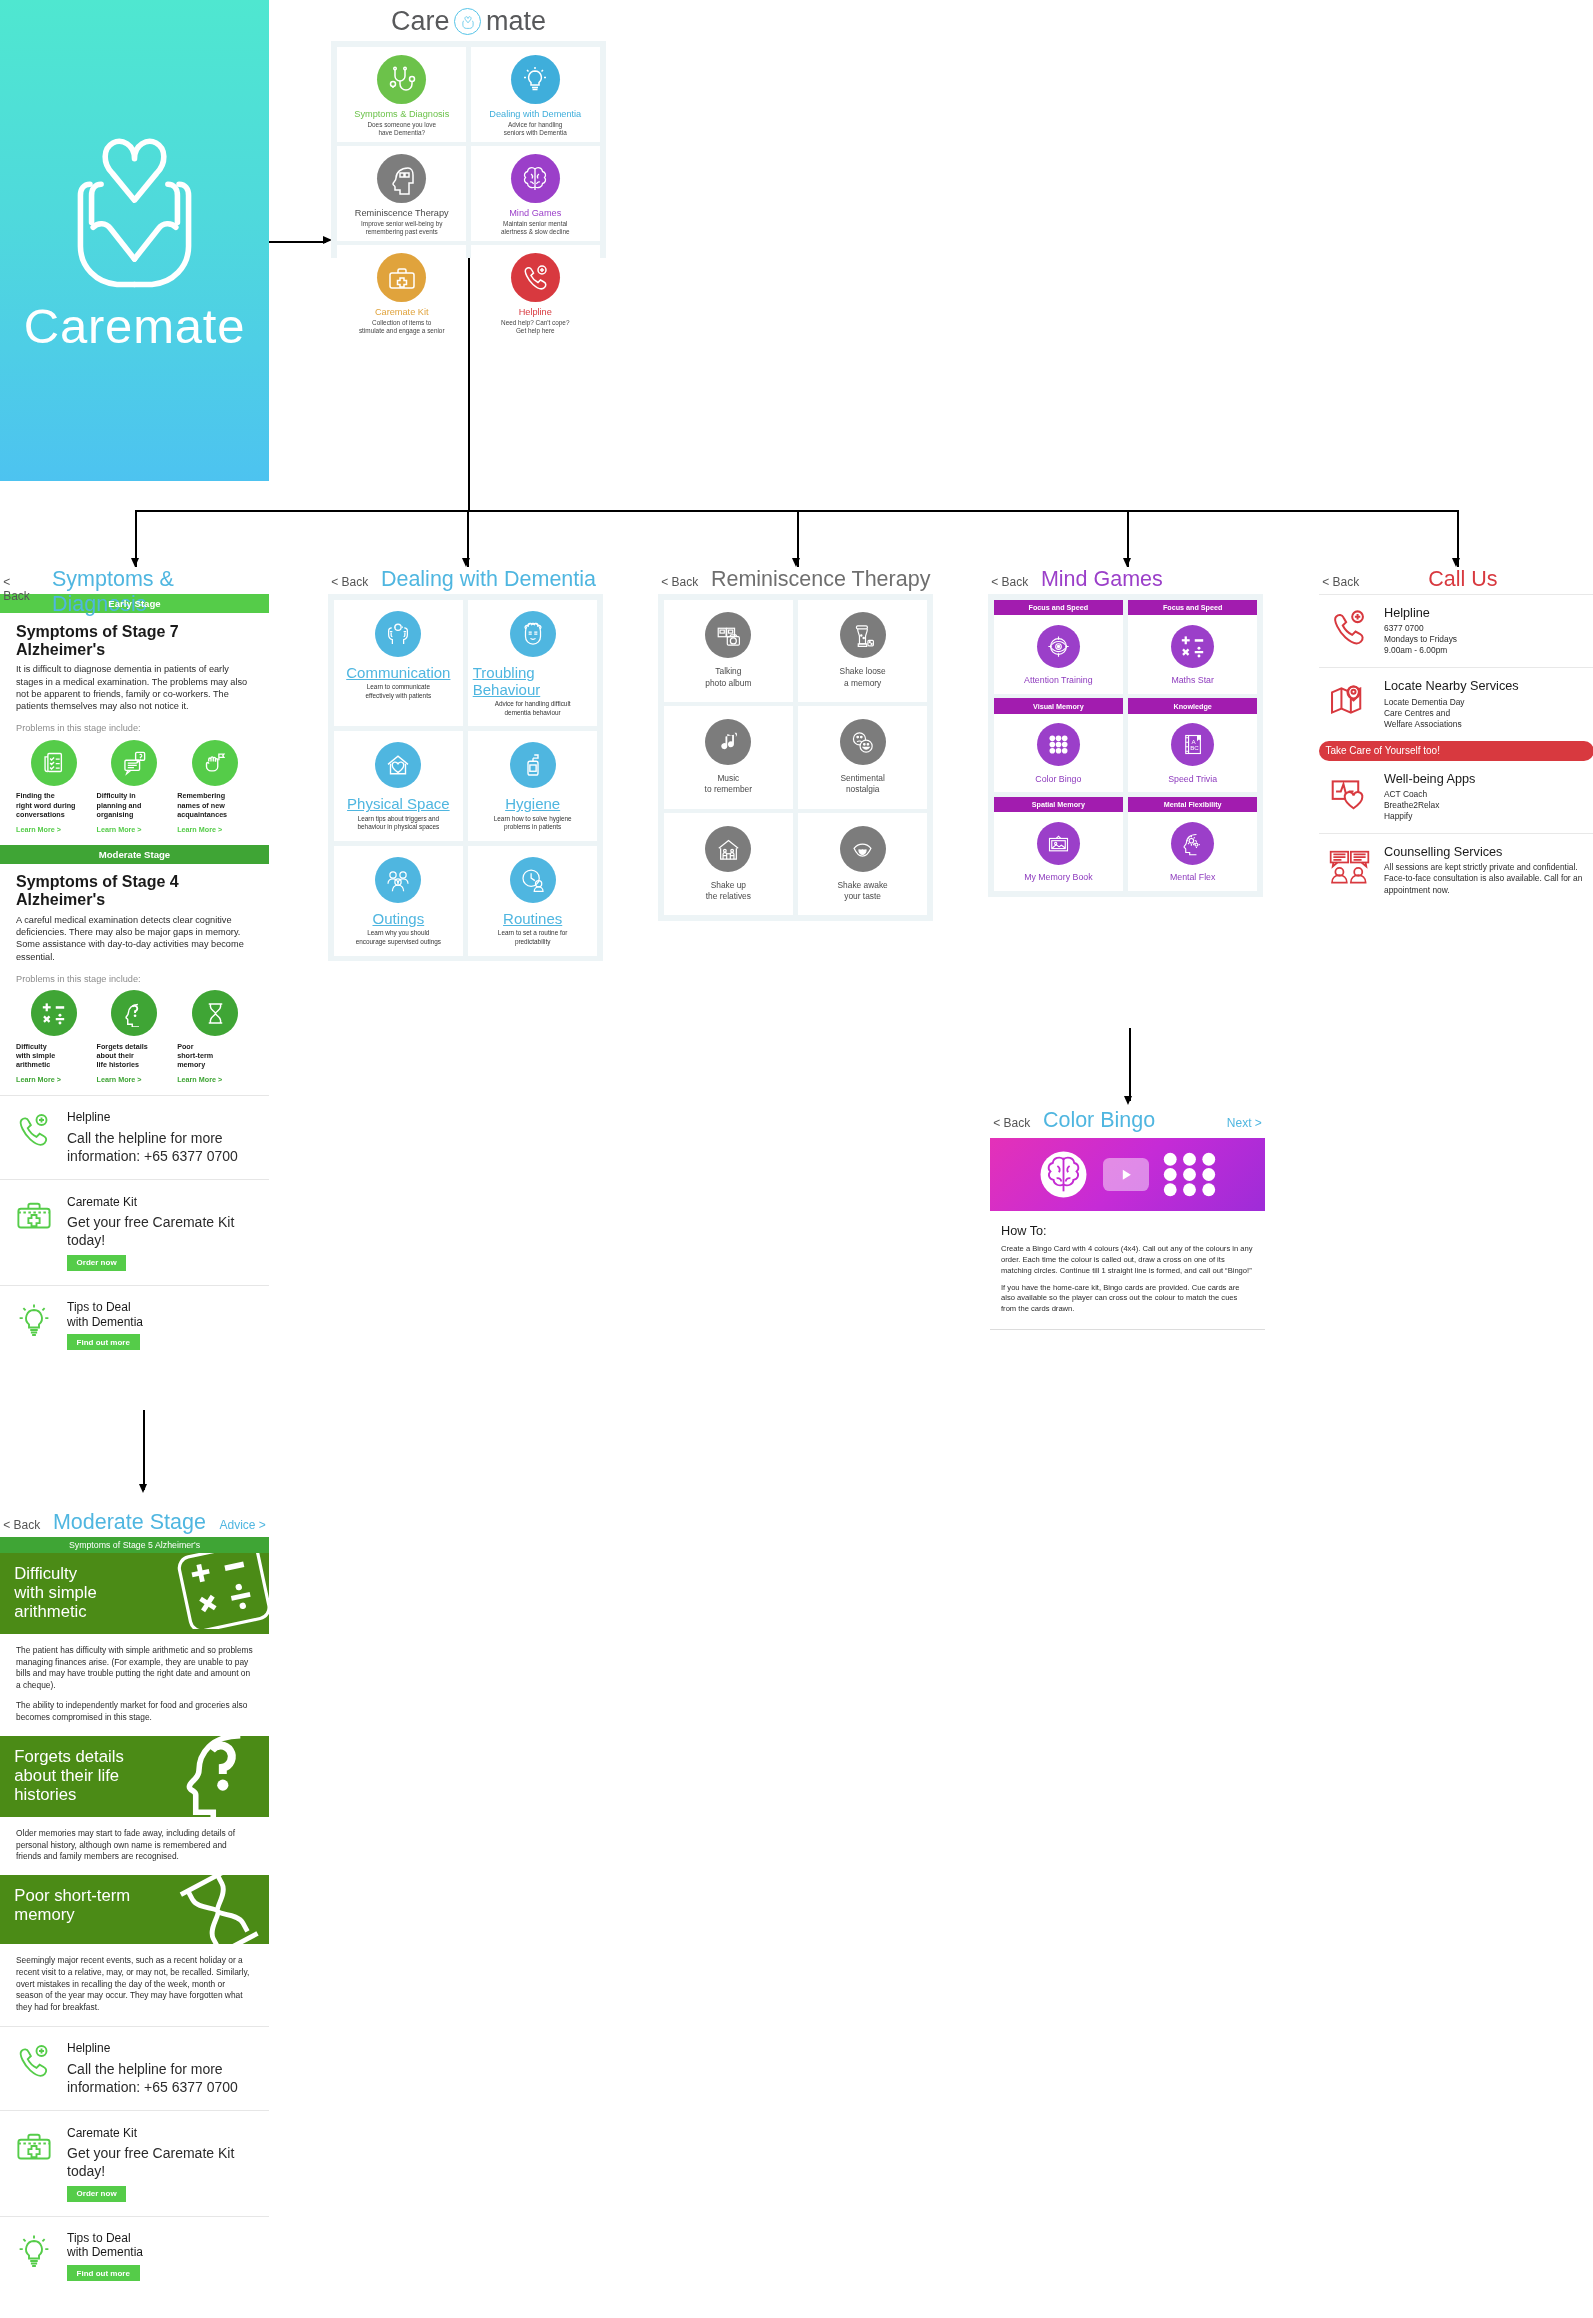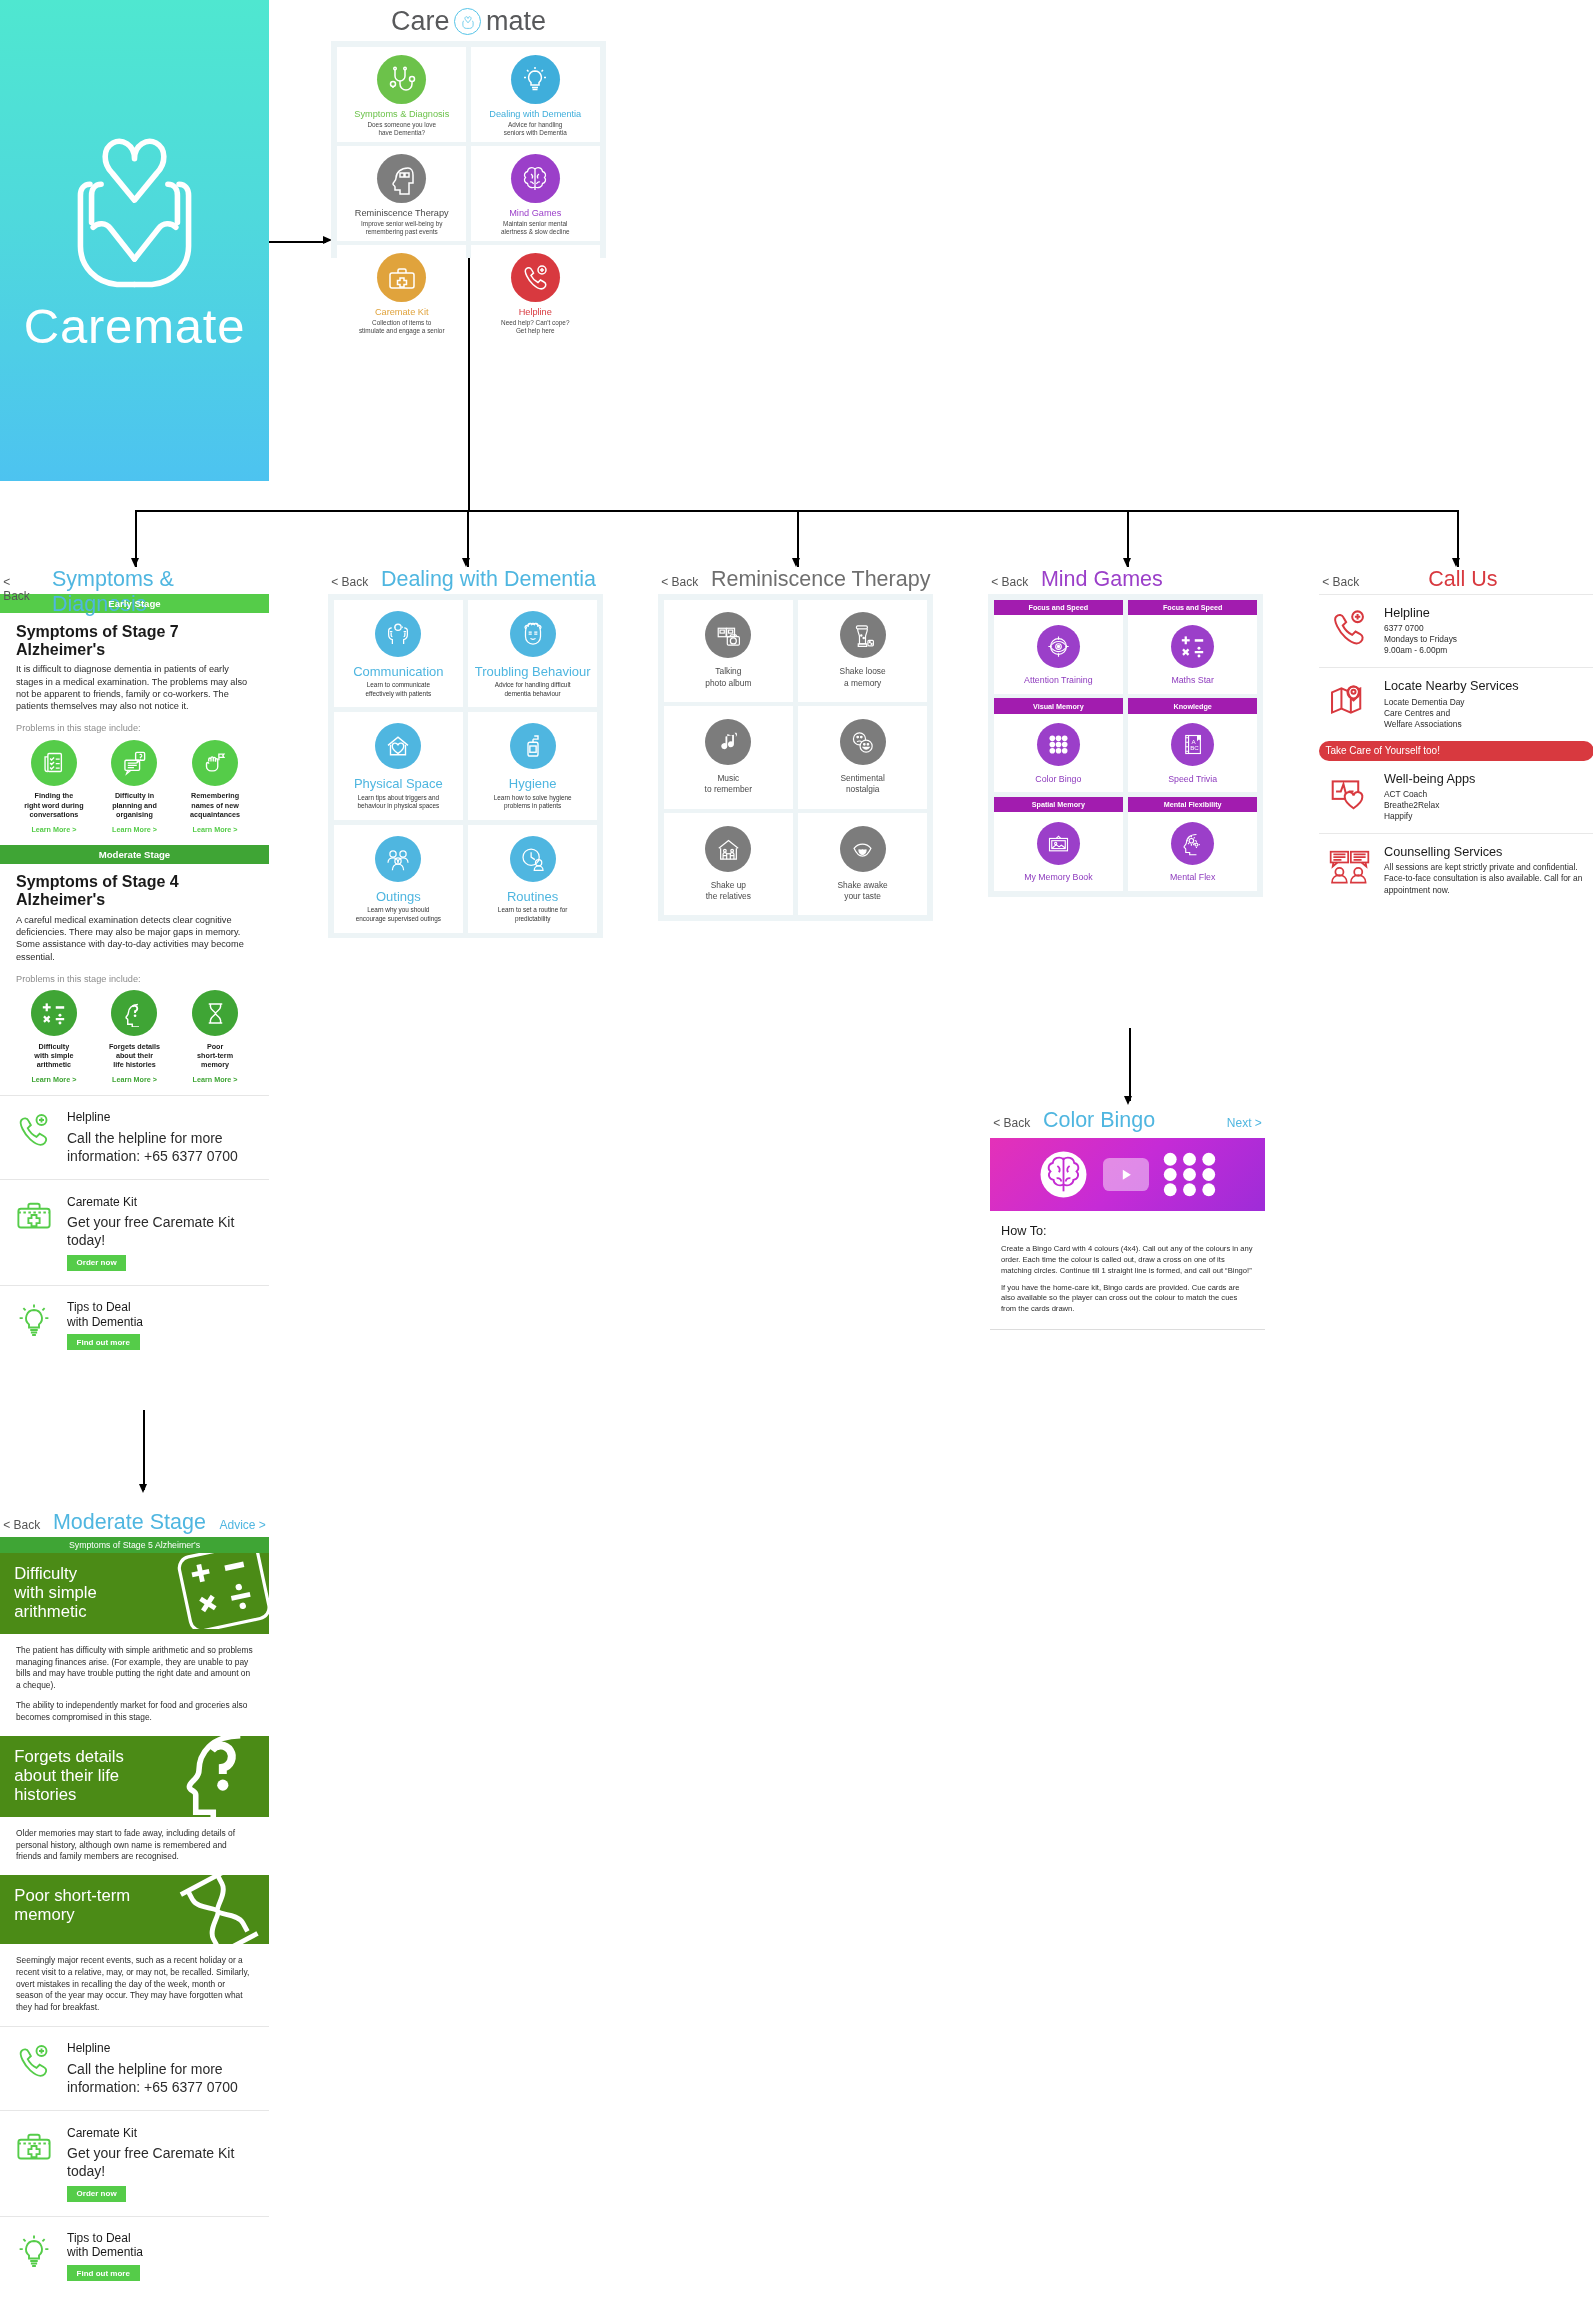--- a/index.html
+++ b/index.html
@@ -72,21 +72,21 @@
   .scr-next { font-size: 12px; margin-left: auto; padding-right: 3.2px; }
 
   
   .sd { left: 0; top: 567px; width: 269px; }
   .stage-band { color:#fff; text-align:center; font-size:9.6px; font-weight:bold; padding:4px 0; }
   .sd-body { background:#fff; padding: 9.6px 16px 0; }
   .sd-h2 { font-size: 16px; font-weight: 600; color:#1a1a1a; margin-bottom: 4.8px; }
   .sd-p { font-size: 9.2px; line-height: 1.33; color:#2b2b2b; }
   .sd-prob { font-size: 9.2px; color:#8d8d8d; margin: 11px 0 6.4px; }
   .sym-row { display:flex; gap: 4.8px; padding-bottom: 11px;}
-  .sym { flex:1; text-align:center; }
+  .sym { flex:1; }
   .sym .c { width:46px;height:46px;border-radius:50%;margin:0 auto;display:flex;align-items:center;justify-content:center; }
   .sym .lab { font-size:7.2px; font-weight:bold; line-height:1.28; margin-top:5.6px; color:#1a1a1a;}
   .sym .lm { font-size:7.2px; font-weight:bold; margin-top:5.6px; }
 
   .srow { display:flex; align-items:flex-start; gap:11px; padding:14.3px 14.3px 14.3px 11px; border-top:0.8px solid #e6e6e6; background:#fff; }
   .srow .ic { width:45px; flex:0 0 45px; display:flex; align-items:center; justify-content:center; }
   .srow .tx h4 { font-size:12px; font-weight:400; color:#1a1a1a; line-height:1.2; }
   .srow .tx p { font-size:14px; color:#2b2b2b; margin-top:4px; line-height:1.3; }
   .pill { display:inline-block; color:#fff; font-size:8px; font-weight:bold; padding:3.2px 9.6px; margin-top:5.6px; }
 
@@ -98,21 +98,21 @@
   .ms-hero .gfx { position:absolute; right:-4.8px; top:-4.8px; opacity:1; z-index:1; }
   .ms-text { padding:11px 16px 12.7px; background:#fff; }
   .ms-text p { font-size:8.4px; line-height:1.38; color:#2b2b2b; }
   .ms-text p + p { margin-top:8.8px; }
 
   
   .tiles-frame { background:#edf4f6; padding:5.6px; }
   .tiles { display:grid; grid-template-columns:1fr 1fr; gap:4.8px; }
   .tile { background:#fff; display:flex; flex-direction:column; align-items:center; padding:11px 4.8px 9.6px; }
   .tile .c { width:46px;height:46px;border-radius:50%;display:flex;align-items:center;justify-content:center; }
-  .tile .t { font-size:13px; margin-top:7.2px; }
+  .tile .t { font-size:15px; margin-top:7.2px;text-decoration:underline; }
   .tile .d { font-size:6.4px; color:#333; text-align:center; line-height:1.3; margin-top:2.4px; }
 
   .rt-tile { background:#fff; display:flex; flex-direction:column; align-items:center; padding:12.7px 4.8px 12.7px; }
   .rt-tile .c { width:46px;height:46px;border-radius:50%;background:#7c7c7c;display:flex;align-items:center;justify-content:center; }
   .rt-tile .t { font-size:8.4px; color:#4a4a4a; text-align:center; line-height:1.35; margin-top:8px; }
 
   .mg-tile { background:#fff; display:flex; flex-direction:column; align-items:center; }
   .mg-cat { width:100%; background:#a21caf; color:#fff; font-size:7.2px; font-weight:bold; text-align:center; padding:3.2px 0; }
   .mg-tile .c { width:43px;height:43px;border-radius:50%;background:#9B3FC9;display:flex;align-items:center;justify-content:center; margin-top:9.6px;}
   .mg-tile .t { font-size:8.8px; color:#8E3BBE; margin:7.2px 0 8.8px; }

